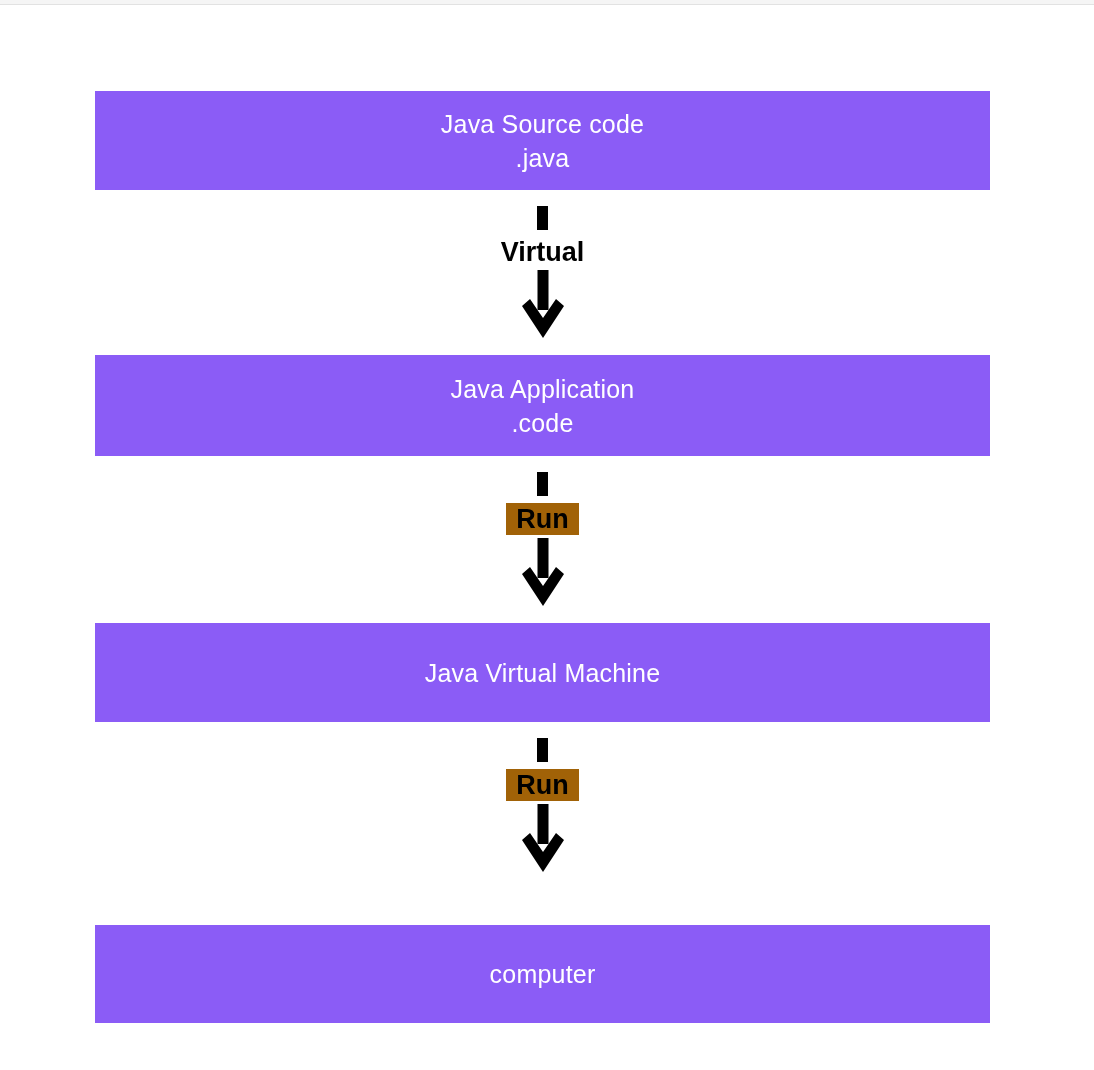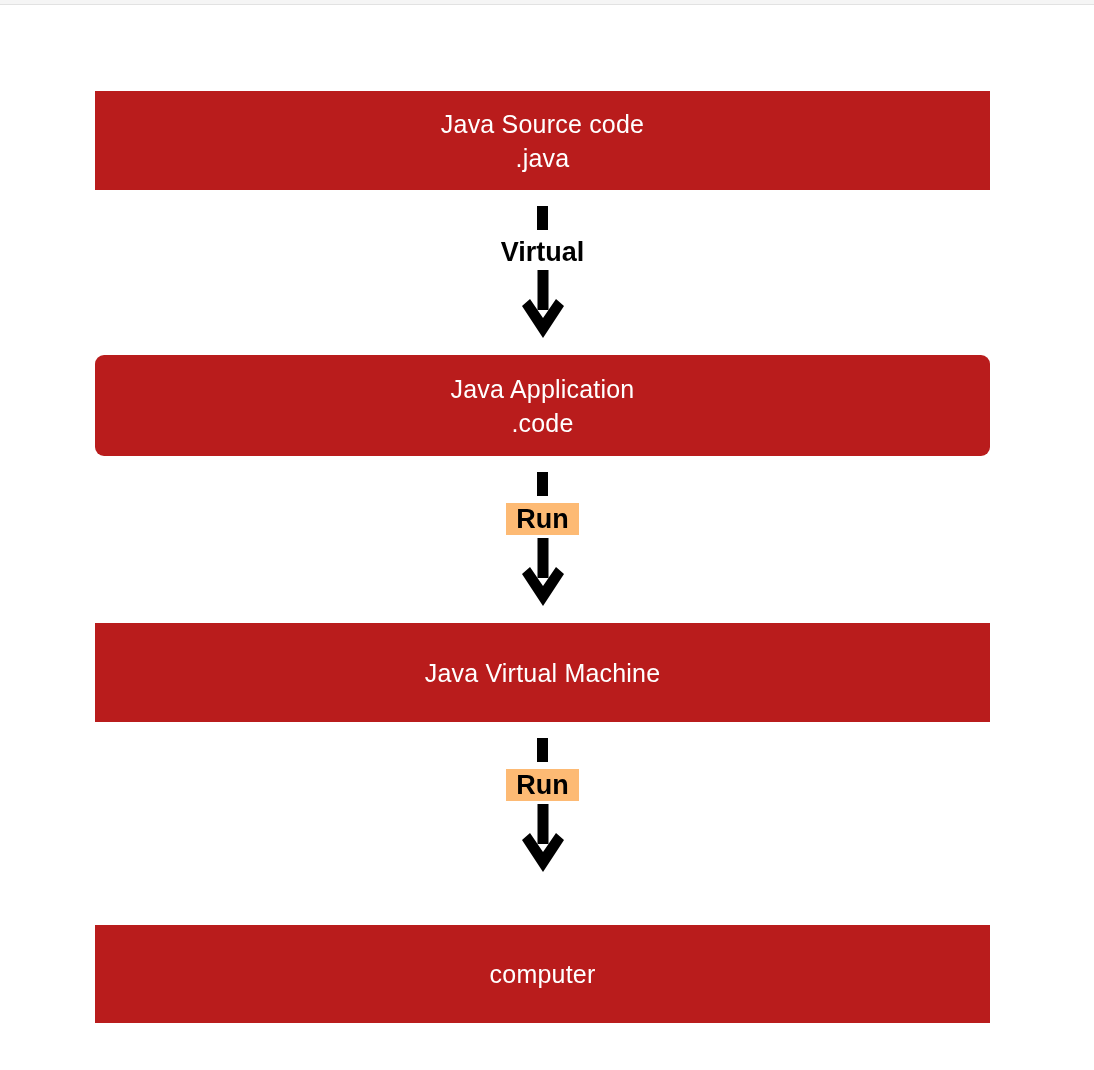--- a/index.html
+++ b/index.html
@@ -19,36 +19,36 @@
   }
   .diagram {
     position: absolute;
     top: 0; left: 0;
     width: 1094px; height: 1070px;
   }
   .node {
     position: absolute;
     left: 95px;
     width: 895px;
-    background: #b91c1c;
+    background: #8b5cf6;
     color: #ffffff;
     display: flex;
     flex-direction: column;
     align-items: center;
     justify-content: center;
     text-align: center;
   }
   .node .line {
     font-size: 25px;
     line-height: 34px;
     font-weight: 400;
     letter-spacing: 0.2px;
   }
   .node-1 { top: 91px;  height: 99px;  }
-  .node-2 { top: 355px; height: 101px; border-radius: 9px; }
+  .node-2 { top: 355px; height: 101px; }
   .node-3 { top: 623px; height: 99px;  }
   .node-4 { top: 925px; height: 98px;  }
 
   .connector {
     position: absolute;
     left: 482px;
     width: 121px;
     display: flex;
     flex-direction: column;
     align-items: center;
@@ -65,21 +65,21 @@
   }
   .connector-label {
     margin-top: 7px;
     font-size: 27px;
     line-height: 30px;
     font-weight: 700;
     color: #000000;
     white-space: nowrap;
   }
   .connector-label.shaded {
-    background: #fdba74;
+    background: #a16207;
     padding: 1px 10px;
   }
   .arrow-svg {
     margin-top: 3px;
     display: block;
   }
 </style>
 </head>
 <body>
 

